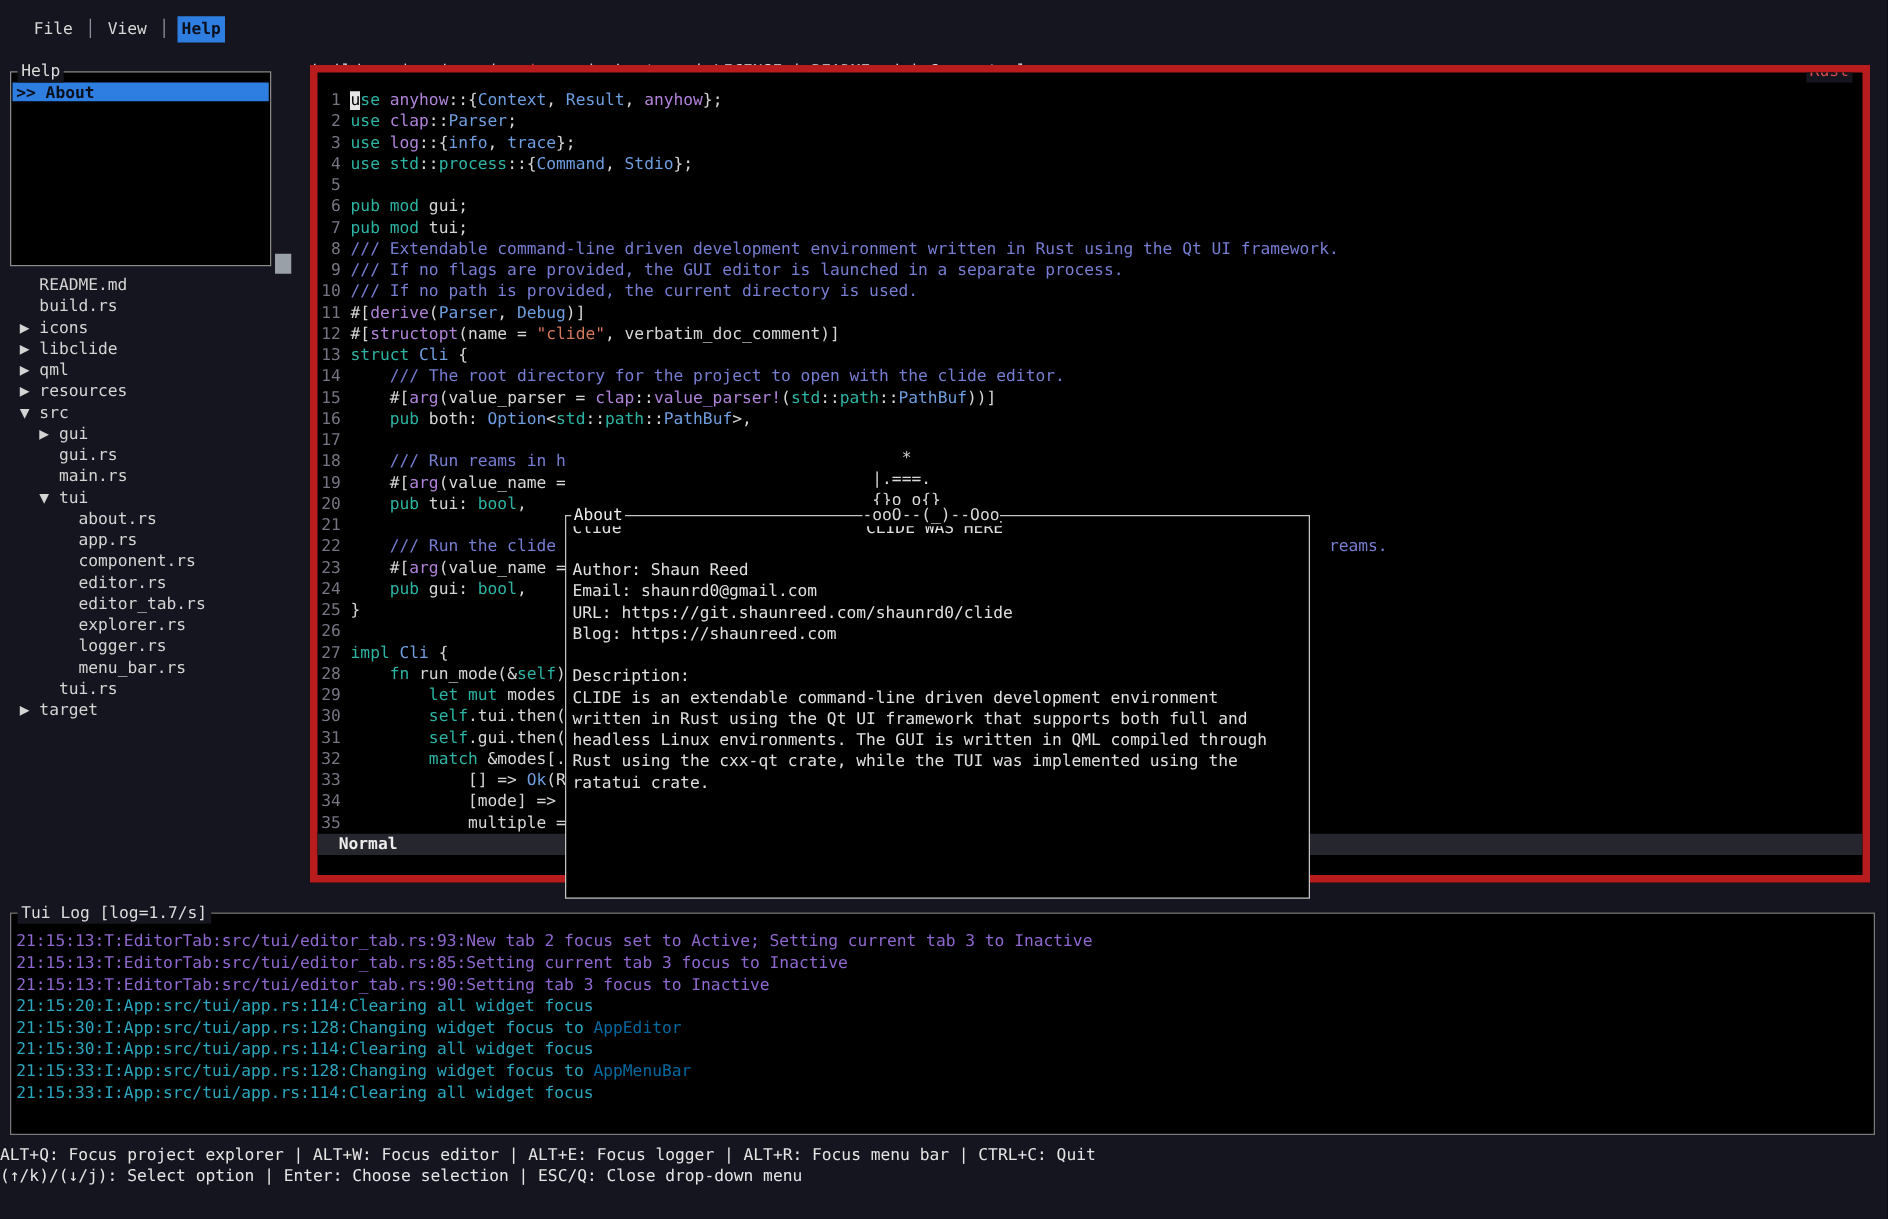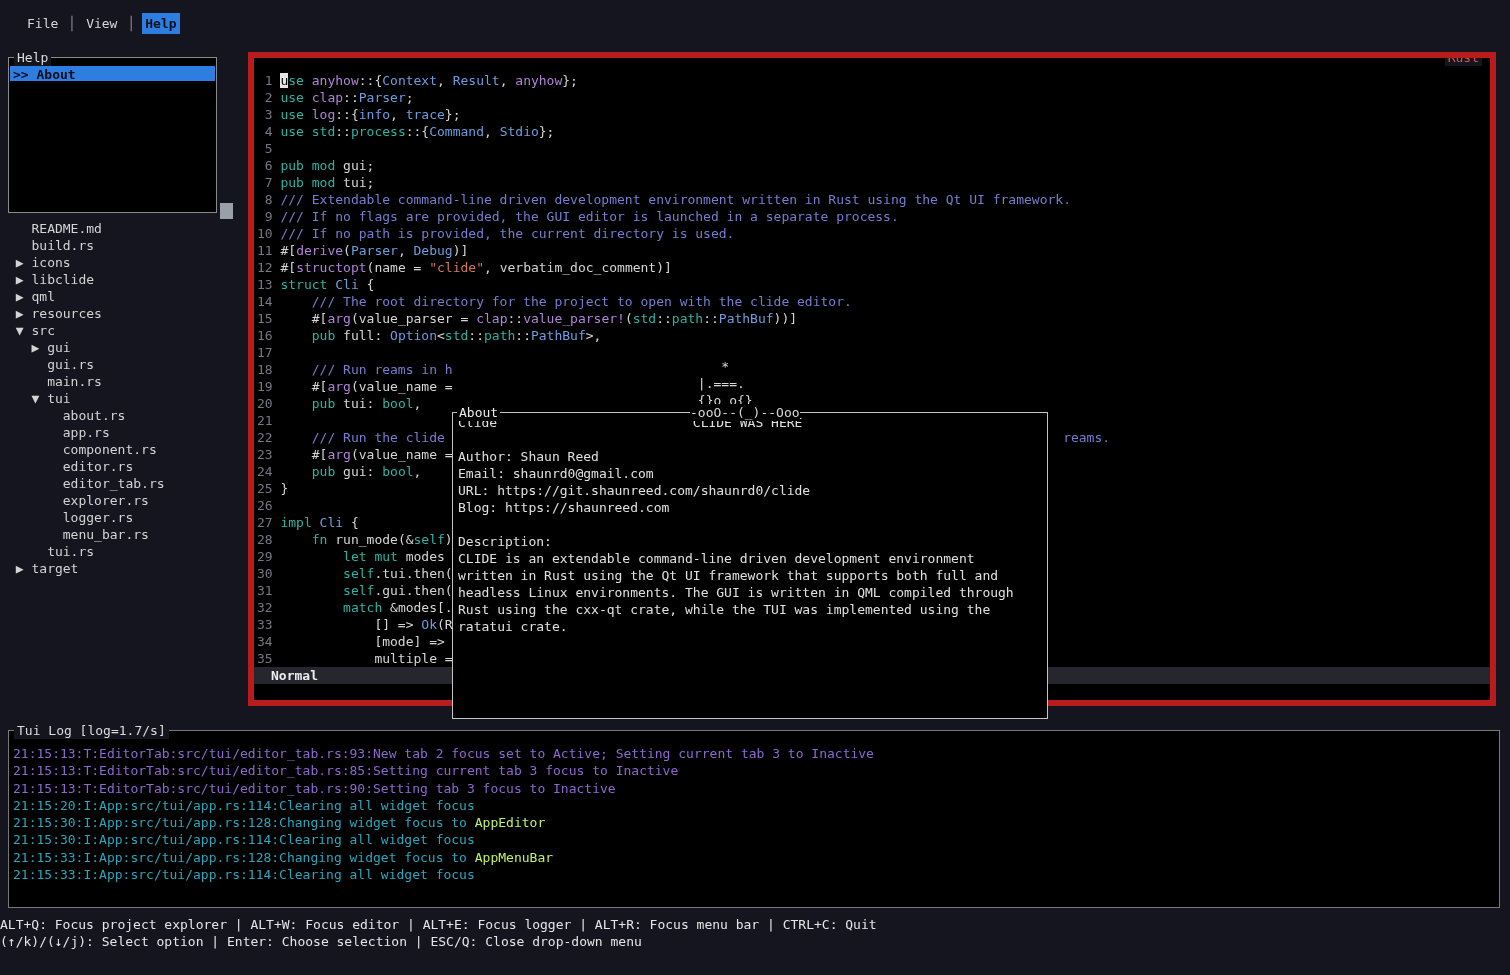--- a/index.html
+++ b/index.html
@@ -50,21 +50,21 @@
   .popup-title{position:absolute;left:5px;top:48px;background:#000;padding:0 2px;color:#ececec;z-index:2}
   .popup-art{position:absolute;left:238px;top:48px;background:#000;color:#d8d8d8;z-index:2}
   .popup-content{position:absolute;left:6px;top:58px;color:#e0e0e0;white-space:pre}
 
   
   .logbox{position:absolute;left:8px;top:730px;width:1492px;height:178px;border:1px solid #787878;background:#000}
   .log-lines{padding:14px 0 0 4px}
   .log-line{height:17.3px;white-space:pre}
   .lv-trace{color:#8f68cf}
   .lv-info{color:#2ba7bd}
-  .hl{color:#bef264}
+  .hl{color:#0369a1}
 
   
   .footer{position:absolute;left:0;top:916px;width:100%;text-align:left;color:#e5e5e5}
 </style>
 </head>
 <body>
 
 <div class="screen">
 
   <div class="menubar" id="menubar">
@@ -119,21 +119,21 @@
         <div class="cl"><span class="ln">6</span> <span class="tk-k">pub</span><span class="tk-w"> </span><span class="tk-k">mod</span><span class="tk-w"> gui;</span></div>
         <div class="cl"><span class="ln">7</span> <span class="tk-k">pub</span><span class="tk-w"> </span><span class="tk-k">mod</span><span class="tk-w"> tui;</span></div>
         <div class="cl"><span class="ln">8</span> <span class="tk-c">/// Extendable command-line driven development environment written in Rust using the Qt UI framework.</span></div>
         <div class="cl"><span class="ln">9</span> <span class="tk-c">/// If no flags are provided, the GUI editor is launched in a separate process.</span></div>
         <div class="cl"><span class="ln">10</span> <span class="tk-c">/// If no path is provided, the current directory is used.</span></div>
         <div class="cl"><span class="ln">11</span> <span class="tk-w">#[</span><span class="tk-p">derive</span><span class="tk-w">(</span><span class="tk-t">Parser</span><span class="tk-w">, </span><span class="tk-t">Debug</span><span class="tk-w">)]</span></div>
         <div class="cl"><span class="ln">12</span> <span class="tk-w">#[</span><span class="tk-p">structopt</span><span class="tk-w">(name = </span><span class="tk-s">"clide"</span><span class="tk-w">, verbatim_doc_comment)]</span></div>
         <div class="cl"><span class="ln">13</span> <span class="tk-k">struct</span><span class="tk-w"> </span><span class="tk-t">Cli</span><span class="tk-w"> {</span></div>
         <div class="cl"><span class="ln">14</span> <span class="tk-c">    /// The root directory for the project to open with the clide editor.</span></div>
         <div class="cl"><span class="ln">15</span> <span class="tk-w">    #[</span><span class="tk-p">arg</span><span class="tk-w">(value_parser = </span><span class="tk-p">clap</span><span class="tk-w">::</span><span class="tk-p">value_parser!</span><span class="tk-w">(</span><span class="tk-k">std</span><span class="tk-w">::</span><span class="tk-k">path</span><span class="tk-w">::</span><span class="tk-t">PathBuf</span><span class="tk-w">))]</span></div>
-        <div class="cl"><span class="ln">16</span> <span class="tk-w">    </span><span class="tk-k">pub</span><span class="tk-w"> full: </span><span class="tk-t">Option</span><span class="tk-w">&lt;</span><span class="tk-k">std</span><span class="tk-w">::</span><span class="tk-k">path</span><span class="tk-w">::</span><span class="tk-t">PathBuf</span><span class="tk-w">&gt;,</span></div>
+        <div class="cl"><span class="ln">16</span> <span class="tk-w">    </span><span class="tk-k">pub</span><span class="tk-w"> both: </span><span class="tk-t">Option</span><span class="tk-w">&lt;</span><span class="tk-k">std</span><span class="tk-w">::</span><span class="tk-k">path</span><span class="tk-w">::</span><span class="tk-t">PathBuf</span><span class="tk-w">&gt;,</span></div>
         <div class="cl"><span class="ln">17</span> </div>
         <div class="cl"><span class="ln">18</span> <span class="tk-c">    /// Run reams in h</span></div>
         <div class="cl"><span class="ln">19</span> <span class="tk-w">    #[</span><span class="tk-p">arg</span><span class="tk-w">(value_name =</span></div>
         <div class="cl"><span class="ln">20</span> <span class="tk-w">    </span><span class="tk-k">pub</span><span class="tk-w"> tui: </span><span class="tk-k">bool</span><span class="tk-w">,</span></div>
         <div class="cl"><span class="ln">21</span> </div>
         <div class="cl"><span class="ln">22</span> <span class="tk-c">    /// Run the clide                                                                               reams.</span></div>
         <div class="cl"><span class="ln">23</span> <span class="tk-w">    #[</span><span class="tk-p">arg</span><span class="tk-w">(value_name =</span></div>
         <div class="cl"><span class="ln">24</span> <span class="tk-w">    </span><span class="tk-k">pub</span><span class="tk-w"> gui: </span><span class="tk-k">bool</span><span class="tk-w">,</span></div>
         <div class="cl"><span class="ln">25</span> <span class="tk-w">}</span></div>
         <div class="cl"><span class="ln">26</span> </div>

